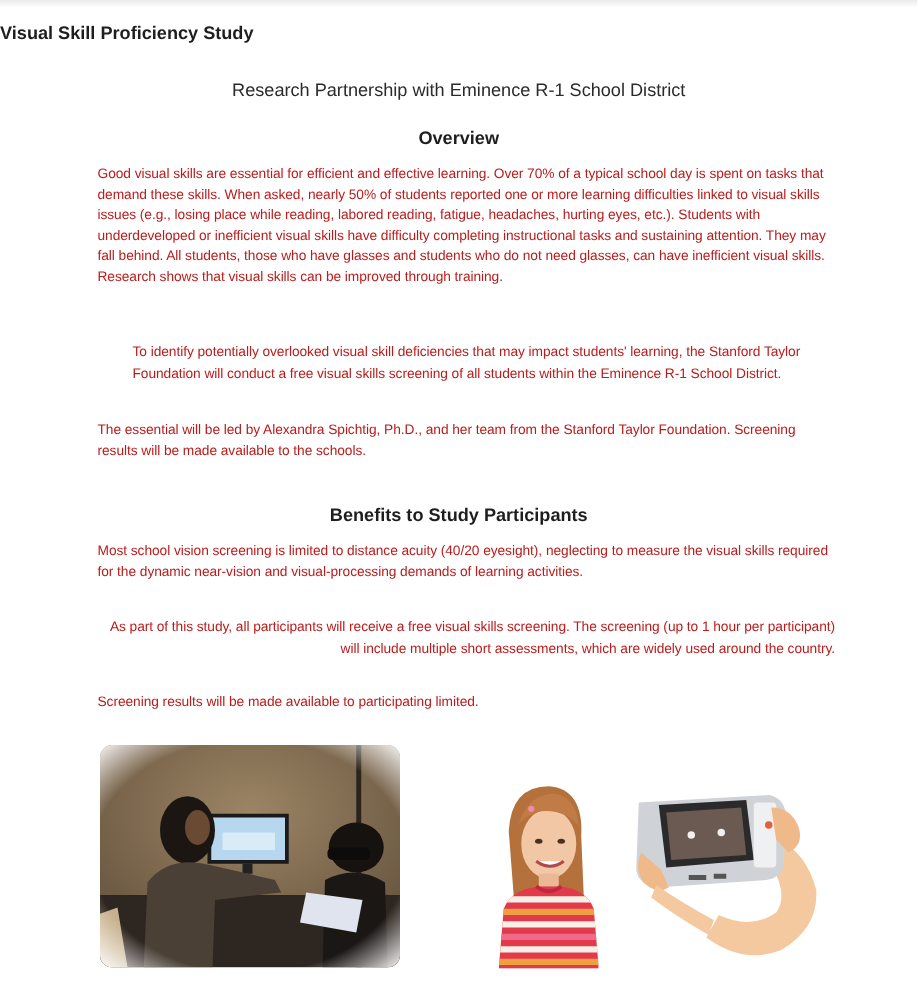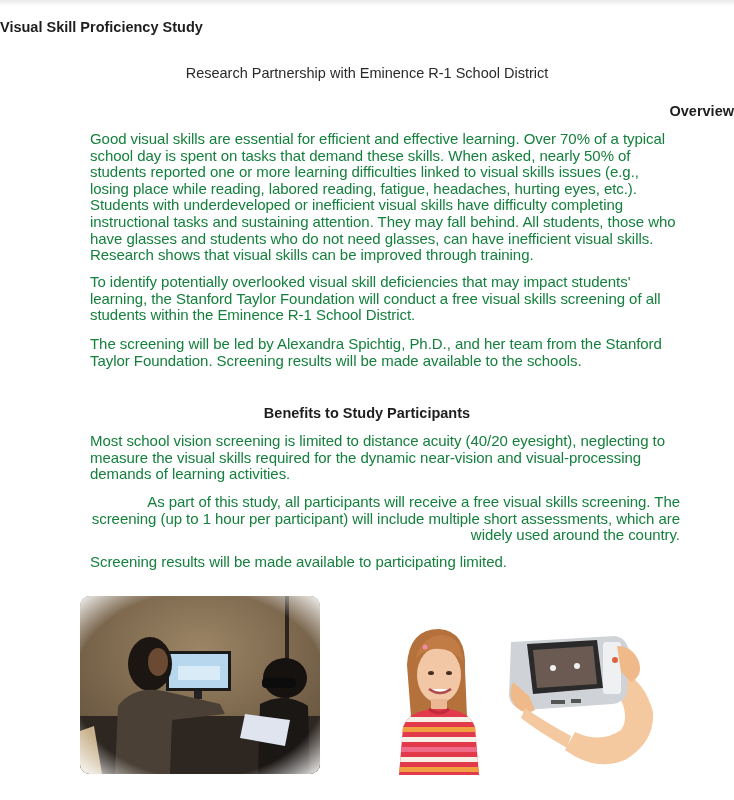--- a/index.html
+++ b/index.html
@@ -18,22 +18,22 @@
   }
   .doc-subtitle {
     position: absolute; left: 0; width: 734px; top: 47px;
     text-align: center; font-size: 14.5px; color: #2a2a2a; margin-top: 18px;
   }
   .section-heading {
     position: absolute; left: 0; width: 734px;
     text-align: center; font-weight: bold; font-size: 14.5px; color: #1e1e1e;
   }
   .para {
-    position: absolute; left: 90px; width: 590px;
-    font-size: 15px; line-height: 16.6px; color: #15803d; margin: 0;
+    position: absolute; left: 78px; width: 590px;
+    font-size: 11px; line-height: 16.6px; color: #b91c1c; margin: 0;
     letter-spacing: -0.05px;
   }
   .photo-room {
     position: absolute; left: 80px; top: 596px; width: 240px; height: 178px;
     border-radius: 10px; overflow: hidden;
     box-shadow: 0 0 6px 4px #ffffff inset;
   }
   .photo-girl {
     position: absolute; left: 393px; top: 625px; width: 92px; height: 150px;
   }
@@ -42,24 +42,24 @@
   }
 </style>
 </head>
 <body>
 
 <div class="top-shadow"></div>
 
 <div class="doc-title">Visual Skill Proficiency Study</div>
 <div class="doc-subtitle">Research Partnership with Eminence R-1 School District</div>
 
-<div class="section-heading" style="top:103px;text-align:right;">Overview</div>
+<div class="section-heading" style="top:103px;">Overview</div>
 <p class="para" style="top:131px;">Good visual skills are essential for efficient and effective learning. Over 70% of a typical school day is spent on tasks that demand these skills. When asked, nearly 50% of students reported one or more learning difficulties linked to visual skills issues (e.g., losing place while reading, labored reading, fatigue, headaches, hurting eyes, etc.). Students with underdeveloped or inefficient visual skills have difficulty completing instructional tasks and sustaining attention. They may fall behind. All students, those who have glasses and students who do not need glasses, can have inefficient visual skills. Research shows that visual skills can be improved through training.</p>
-<p class="para" style="top:274px;">To identify potentially overlooked visual skill deficiencies that may impact students' learning, the Stanford Taylor Foundation will conduct a free visual skills screening of all students within the Eminence R-1 School District.</p>
-<p class="para" style="top:336px;">The screening will be led by Alexandra Spichtig, Ph.D., and her team from the Stanford Taylor Foundation. Screening results will be made available to the schools.</p>
+<p class="para" style="top:274px;margin-left:28px;">To identify potentially overlooked visual skill deficiencies that may impact students' learning, the Stanford Taylor Foundation will conduct a free visual skills screening of all students within the Eminence R-1 School District.</p>
+<p class="para" style="top:336px;">The essential will be led by Alexandra Spichtig, Ph.D., and her team from the Stanford Taylor Foundation. Screening results will be made available to the schools.</p>
 
 <div class="section-heading" style="top:405px;">Benefits to Study Participants</div>
 <p class="para" style="top:433px;">Most school vision screening is limited to distance acuity (40/20 eyesight), neglecting to measure the visual skills required for the dynamic near-vision and visual-processing demands of learning activities.</p>
 <p class="para" style="top:494px;text-align:right;">As part of this study, all participants will receive a free visual skills screening. The screening (up to 1 hour per participant) will include multiple short assessments, which are widely used around the country.</p>
 <p class="para" style="top:554px;">Screening results will be made available to participating limited.</p>
 
 <div class="photo-room">
   <svg width="240" height="178" viewBox="0 0 240 178">
     <defs>
       <radialGradient id="wall" cx="50%" cy="30%" r="80%">

